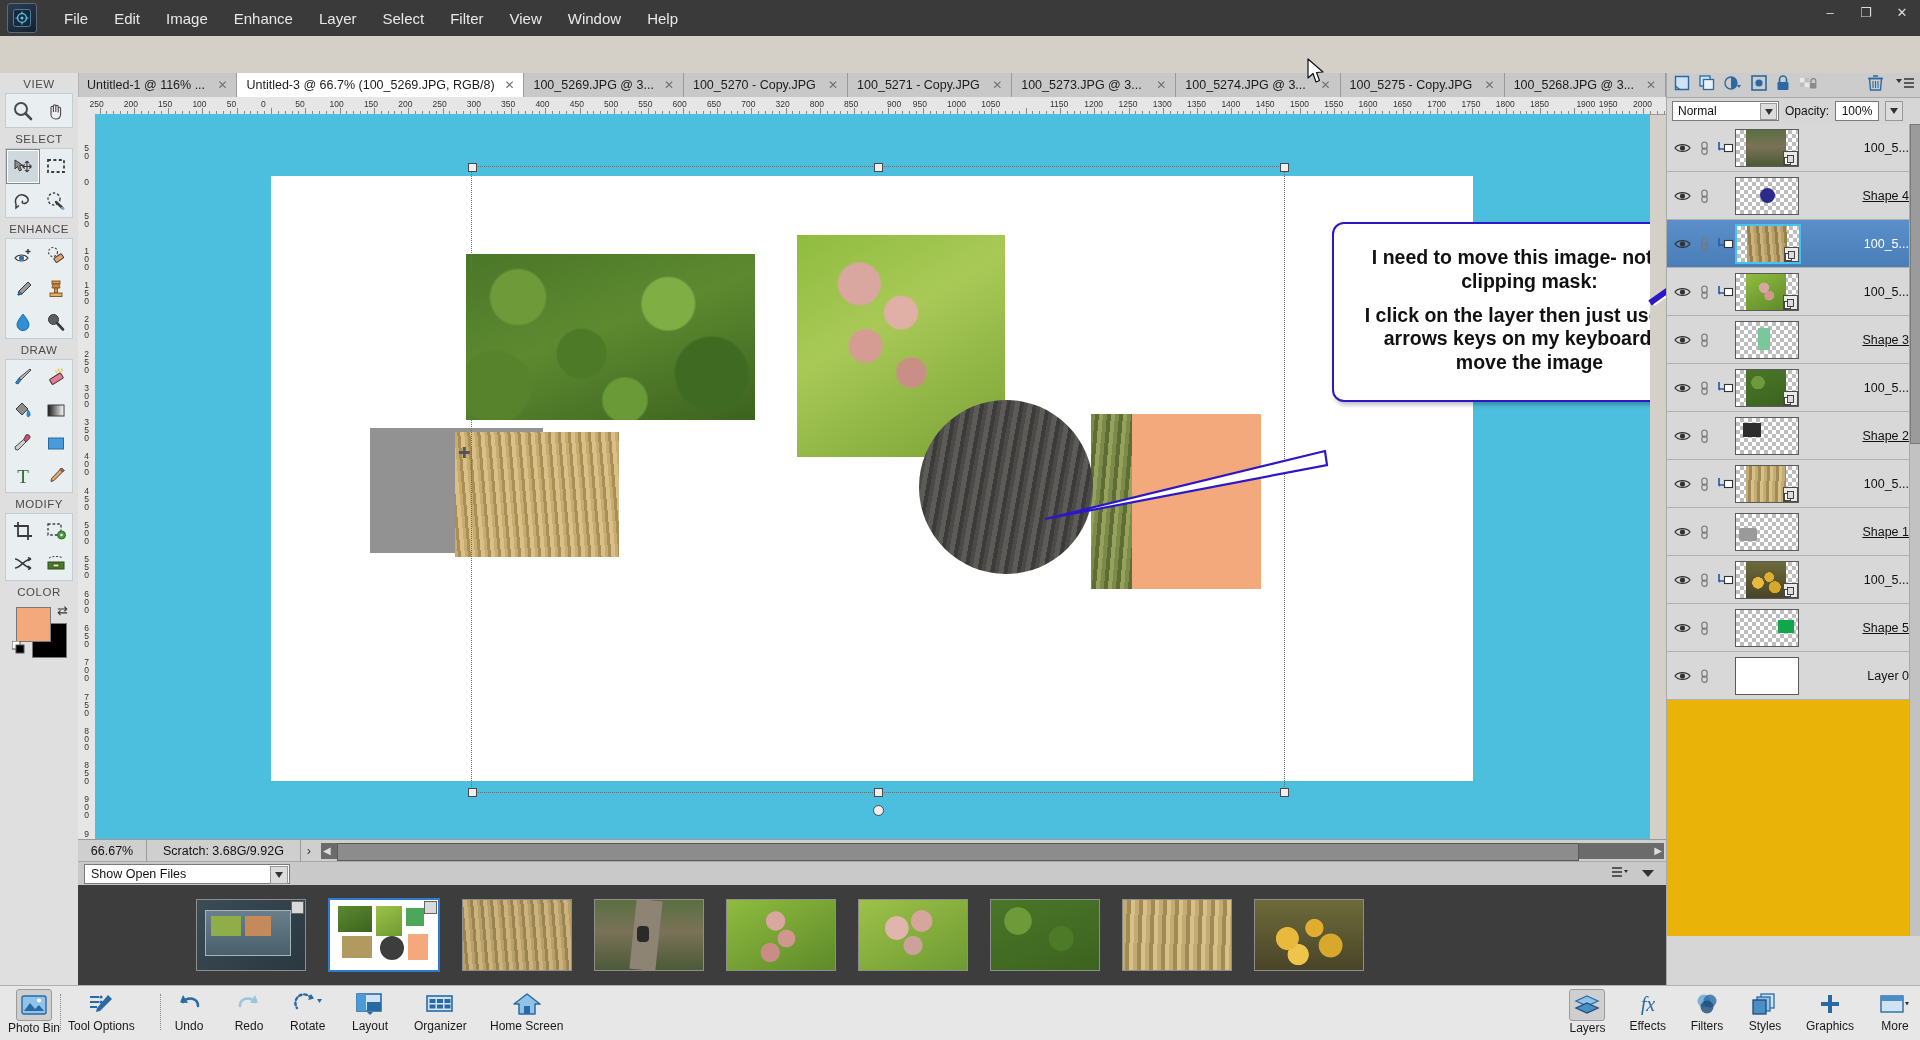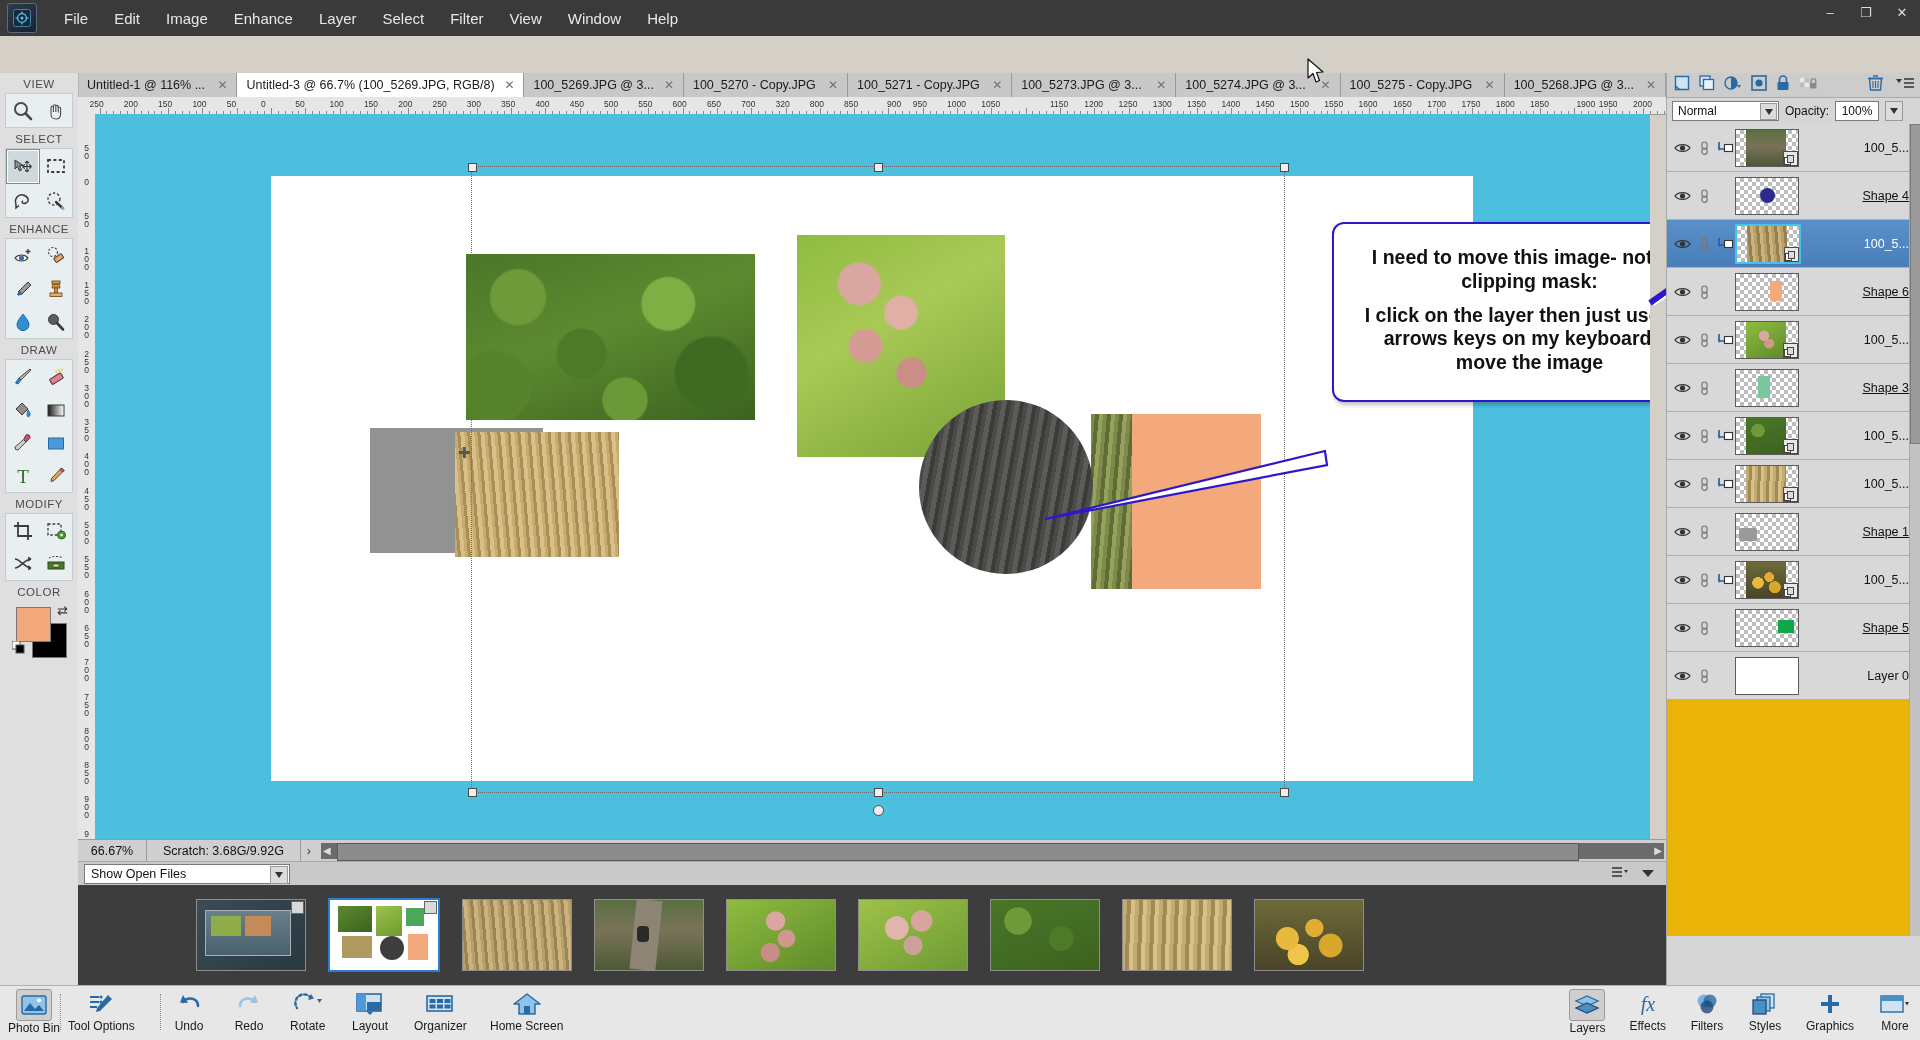--- a/index.html
+++ b/index.html
@@ -1079,39 +1079,20 @@
               <path d="M1 6 C4 1.5 13 1.5 16 6 C13 10.5 4 10.5 1 6Z" fill="none" stroke="#333" stroke-width="1.3"></path>
               <circle cx="8.5" cy="6" r="2.6" fill="#333"></circle>
             </svg>
           </div>
           <div class="link">
             <svg width="11" height="16" viewBox="0 0 11 16">
               <path d="M5.5 2 a2.6 2.6 0 012.6 2.6 v2 a2.6 2.6 0 01-5.2 0 v-2 A2.6 2.6 0 015.5 2Z" fill="none" stroke="#777" stroke-width="1.2"></path>
               <path d="M5.5 8 a2.6 2.6 0 012.6 2.6 v1.2 a2.6 2.6 0 01-5.2 0 v-1.2 A2.6 2.6 0 015.5 8Z" fill="none" stroke="#777" stroke-width="1.2"></path>
             </svg>
           </div>
-          <div class="clipind"></div>
-          <div class="lthumb">
-            <div class="mini" style="background: rgb(244, 169, 124); left: 34px; top: 7px; width: 12px; height: 20px;"></div>
-          </div>
-          <div class="lname shape">Shape 6</div>
-        </div>
-        <div class="layer">
-          <div class="eye">
-            <svg width="17" height="12" viewBox="0 0 17 12">
-              <path d="M1 6 C4 1.5 13 1.5 16 6 C13 10.5 4 10.5 1 6Z" fill="none" stroke="#333" stroke-width="1.3"></path>
-              <circle cx="8.5" cy="6" r="2.6" fill="#333"></circle>
-            </svg>
-          </div>
-          <div class="link">
-            <svg width="11" height="16" viewBox="0 0 11 16">
-              <path d="M5.5 2 a2.6 2.6 0 012.6 2.6 v2 a2.6 2.6 0 01-5.2 0 v-2 A2.6 2.6 0 015.5 2Z" fill="none" stroke="#777" stroke-width="1.2"></path>
-              <path d="M5.5 8 a2.6 2.6 0 012.6 2.6 v1.2 a2.6 2.6 0 01-5.2 0 v-1.2 A2.6 2.6 0 015.5 8Z" fill="none" stroke="#777" stroke-width="1.2"></path>
-            </svg>
-          </div>
           <div class="clipind">
             <svg width="18" height="13" viewBox="0 0 18 13">
               <path d="M3 1 V8 H8" fill="none" stroke="#2a5ea8" stroke-width="1.7"></path>
               <path d="M2.4 7 L3 10 L4.6 7.4Z" fill="#2a5ea8"></path>
               <rect x="8.5" y="3.5" width="8" height="7" fill="#fff" stroke="#333" stroke-width="1.1"></rect>
             </svg>
           </div>
           <div class="lthumb">
             <div class="mini" style="left: 10px; top: 0px; width: 40px; height: 100%; background: radial-gradient(circle at 45% 38%, rgb(217, 167, 160) 0px, rgb(217, 167, 160) 16%, transparent 17%), radial-gradient(circle at 58% 60%, rgb(207, 151, 142) 0px, rgb(207, 151, 142) 15%, transparent 16%), linear-gradient(150deg, rgb(143, 188, 63), rgb(94, 138, 42));"></div>
             <div class="maskbadge"><svg width="11" height="11" viewBox="0 0 11 11">
@@ -1161,20 +1142,39 @@
             </svg>
           </div>
           <div class="lthumb">
             <div class="mini" style="left: 10px; top: 0px; width: 40px; height: 100%; background: radial-gradient(circle at 30% 35%, rgb(111, 154, 58) 0px, rgb(111, 154, 58) 18%, transparent 19%), linear-gradient(160deg, rgb(74, 118, 40), rgb(60, 99, 31));"></div>
             <div class="maskbadge"><svg width="11" height="11" viewBox="0 0 11 11">
                 <rect x="0.5" y="2.5" width="6" height="7" fill="#fff" stroke="#333" stroke-width="0.9"></rect>
                 <rect x="3.5" y="0.5" width="6" height="7" fill="#dcdcdc" stroke="#333" stroke-width="0.9"></rect>
               </svg></div>
           </div>
           <div class="lname">100_5...</div>
+        </div>
+        <div class="layer">
+          <div class="eye">
+            <svg width="17" height="12" viewBox="0 0 17 12">
+              <path d="M1 6 C4 1.5 13 1.5 16 6 C13 10.5 4 10.5 1 6Z" fill="none" stroke="#333" stroke-width="1.3"></path>
+              <circle cx="8.5" cy="6" r="2.6" fill="#333"></circle>
+            </svg>
+          </div>
+          <div class="link">
+            <svg width="11" height="16" viewBox="0 0 11 16">
+              <path d="M5.5 2 a2.6 2.6 0 012.6 2.6 v2 a2.6 2.6 0 01-5.2 0 v-2 A2.6 2.6 0 015.5 2Z" fill="none" stroke="#777" stroke-width="1.2"></path>
+              <path d="M5.5 8 a2.6 2.6 0 012.6 2.6 v1.2 a2.6 2.6 0 01-5.2 0 v-1.2 A2.6 2.6 0 015.5 8Z" fill="none" stroke="#777" stroke-width="1.2"></path>
+            </svg>
+          </div>
+          <div class="clipind"></div>
+          <div class="lthumb">
+            <div class="mini" style="background: rgb(45, 45, 45); left: 7px; top: 5px; width: 18px; height: 14px;"></div>
+          </div>
+          <div class="lname shape">Shape 2</div>
         </div>
         <div class="layer">
           <div class="eye">
             <svg width="17" height="12" viewBox="0 0 17 12">
               <path d="M1 6 C4 1.5 13 1.5 16 6 C13 10.5 4 10.5 1 6Z" fill="none" stroke="#333" stroke-width="1.3"></path>
               <circle cx="8.5" cy="6" r="2.6" fill="#333"></circle>
             </svg>
           </div>
           <div class="link">
             <svg width="11" height="16" viewBox="0 0 11 16">

